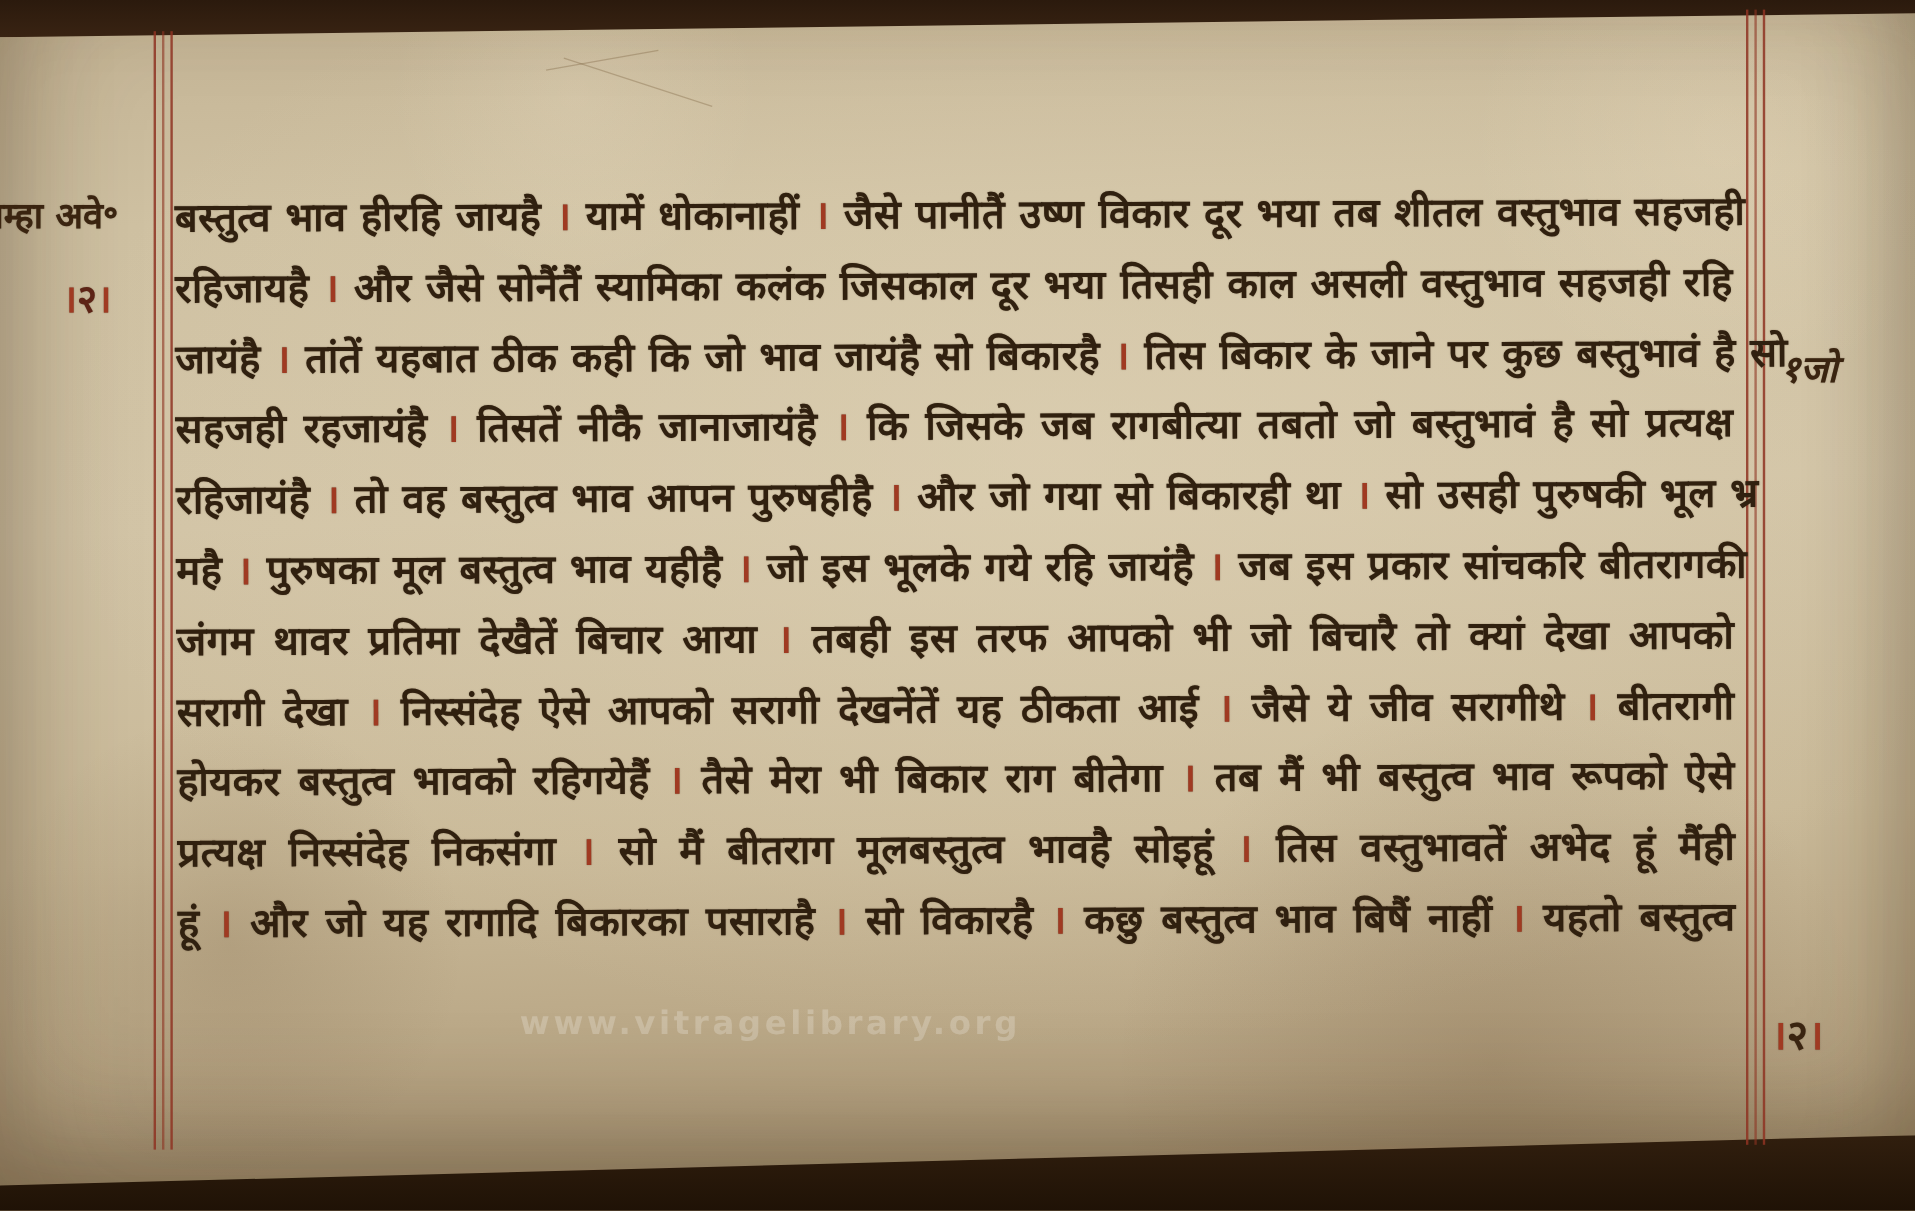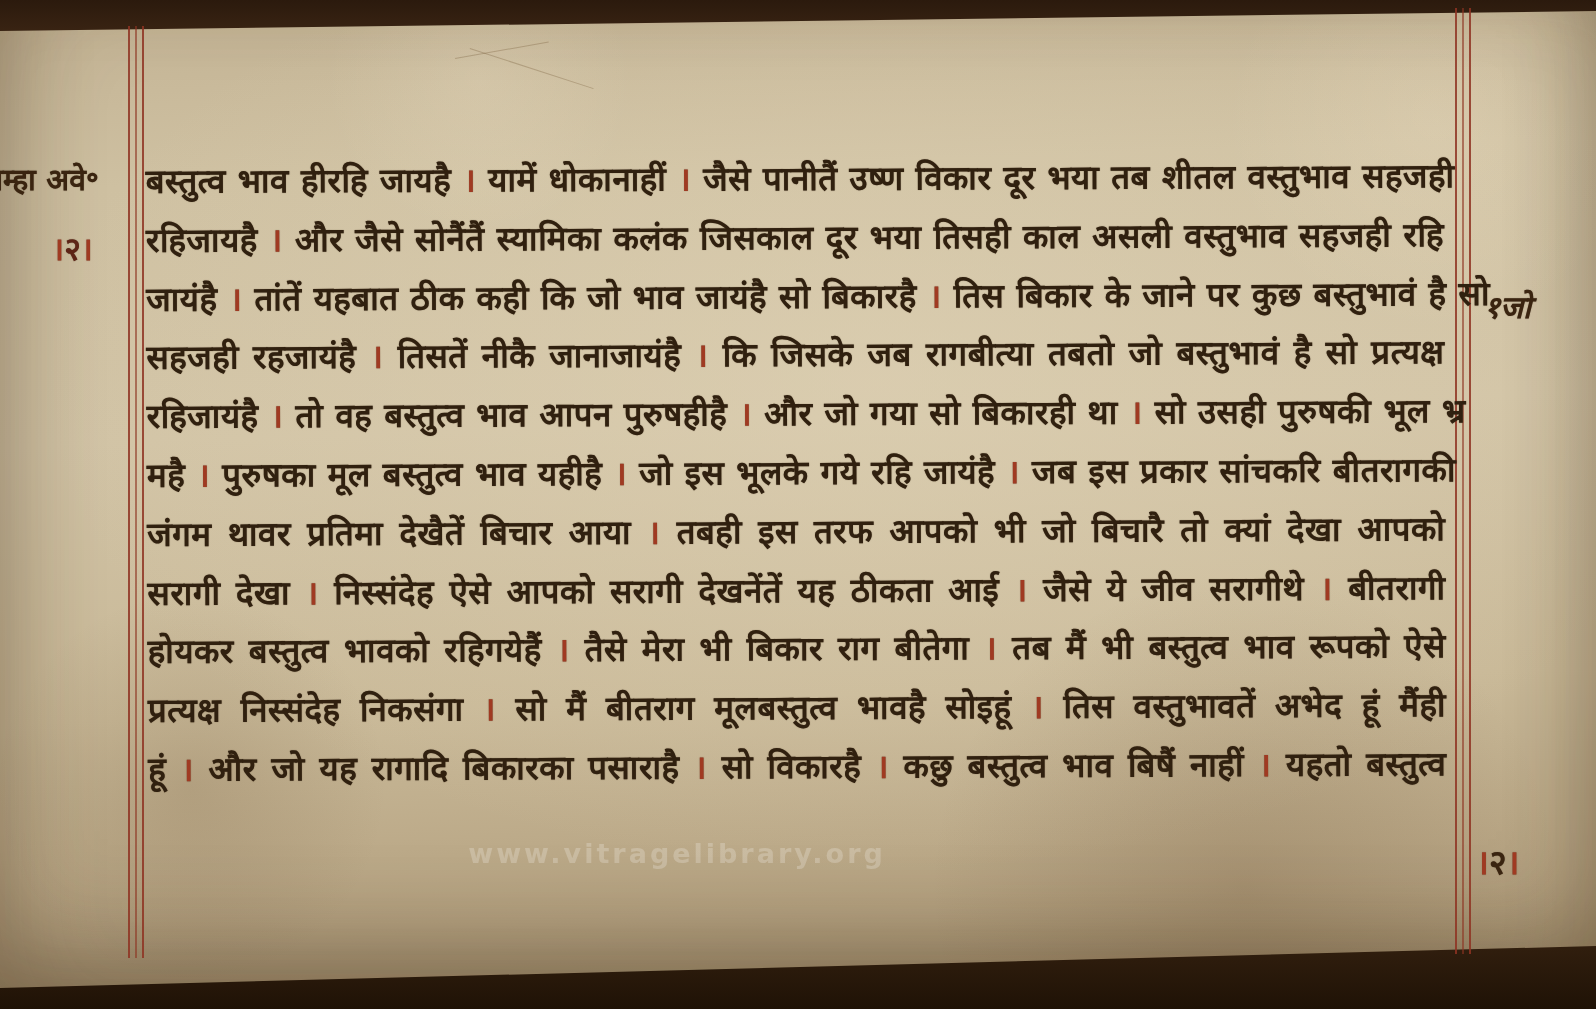--- a/index.html
+++ b/index.html
@@ -44,21 +44,21 @@
   .marginal{position:absolute;color:#3a2410;font-weight:bold;
             text-shadow:0 0 1px rgba(43,26,10,.5);}
   #left-note{left:-14px;top:158px;font-size:30px;width:140px;white-space:nowrap;}
   #left-num{left:52px;top:226px;font-size:32px;color:#5d2416;}
   #catchword{left:1484px;top:285px;font-size:31px;font-style:italic;}
   #folio-num{left:1476px;top:838px;font-size:34px;}
 
   
   #watermark{position:absolute;left:0;top:838px;width:1284px;text-align:center;
              font-size:27px;letter-spacing:3px;color:rgba(255,255,255,.22);
-             font-weight:bold;margin-left:35px;}
+             font-weight:bold;}
 
   
   .scratch{position:absolute;background:rgba(120,95,60,.35);transform-origin:left top;}
   #scratch1{left:470px;top:48px;width:130px;height:1px;transform:rotate(18deg);}
   #scratch2{left:455px;top:58px;width:95px;height:1px;transform:rotate(-10deg);}
 </style>
 </head>
 <body>
 
 <div id="stage">

